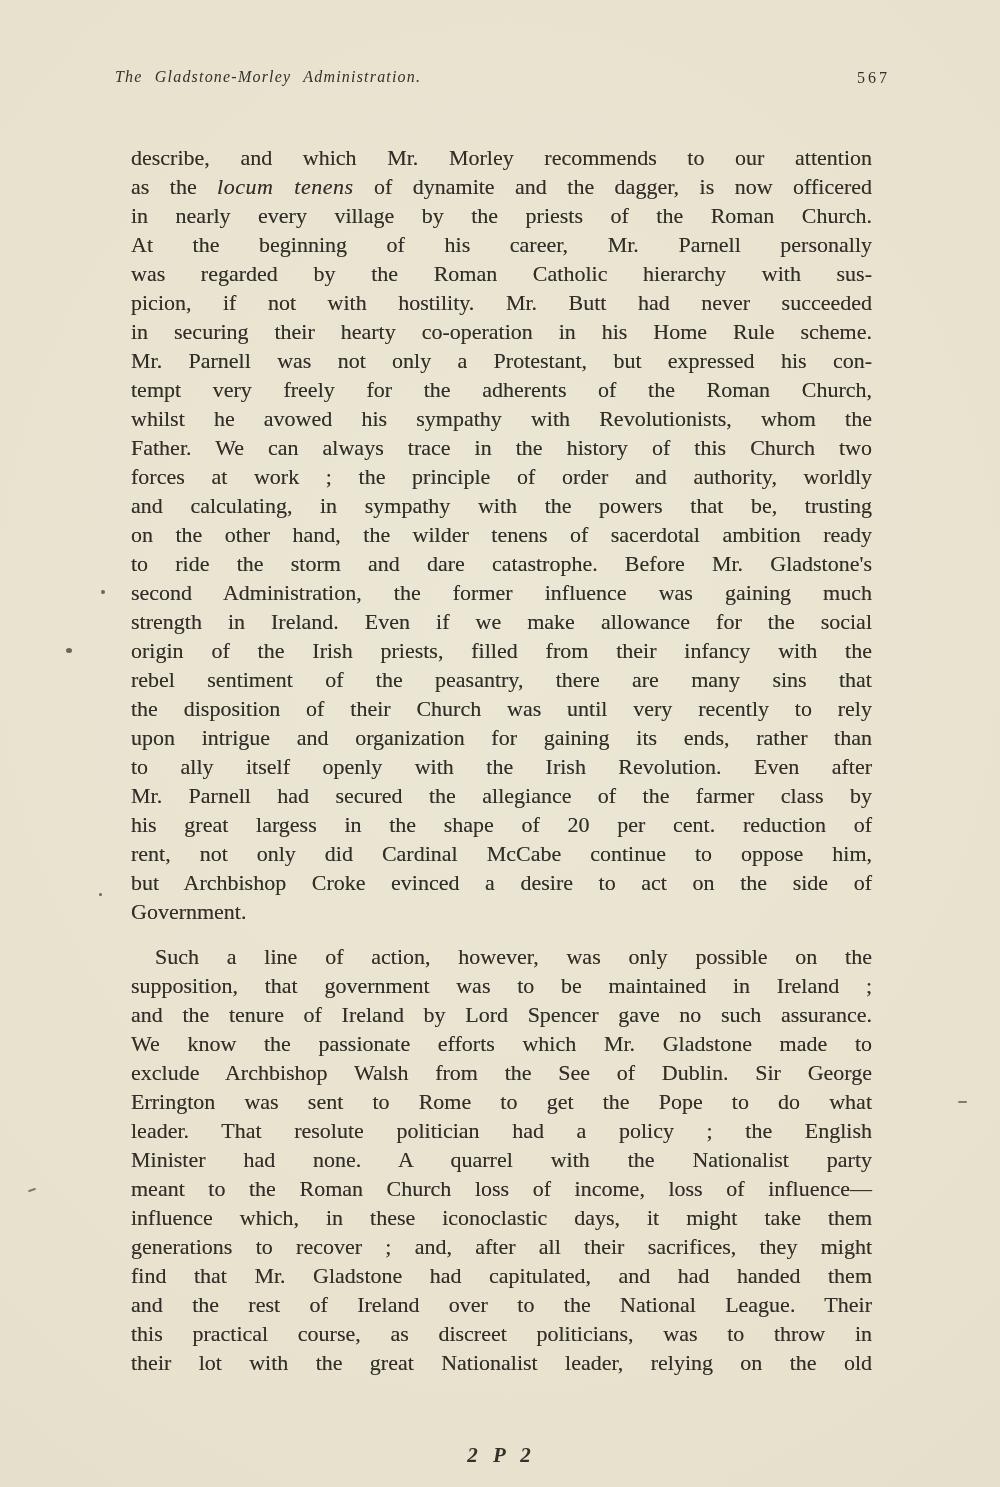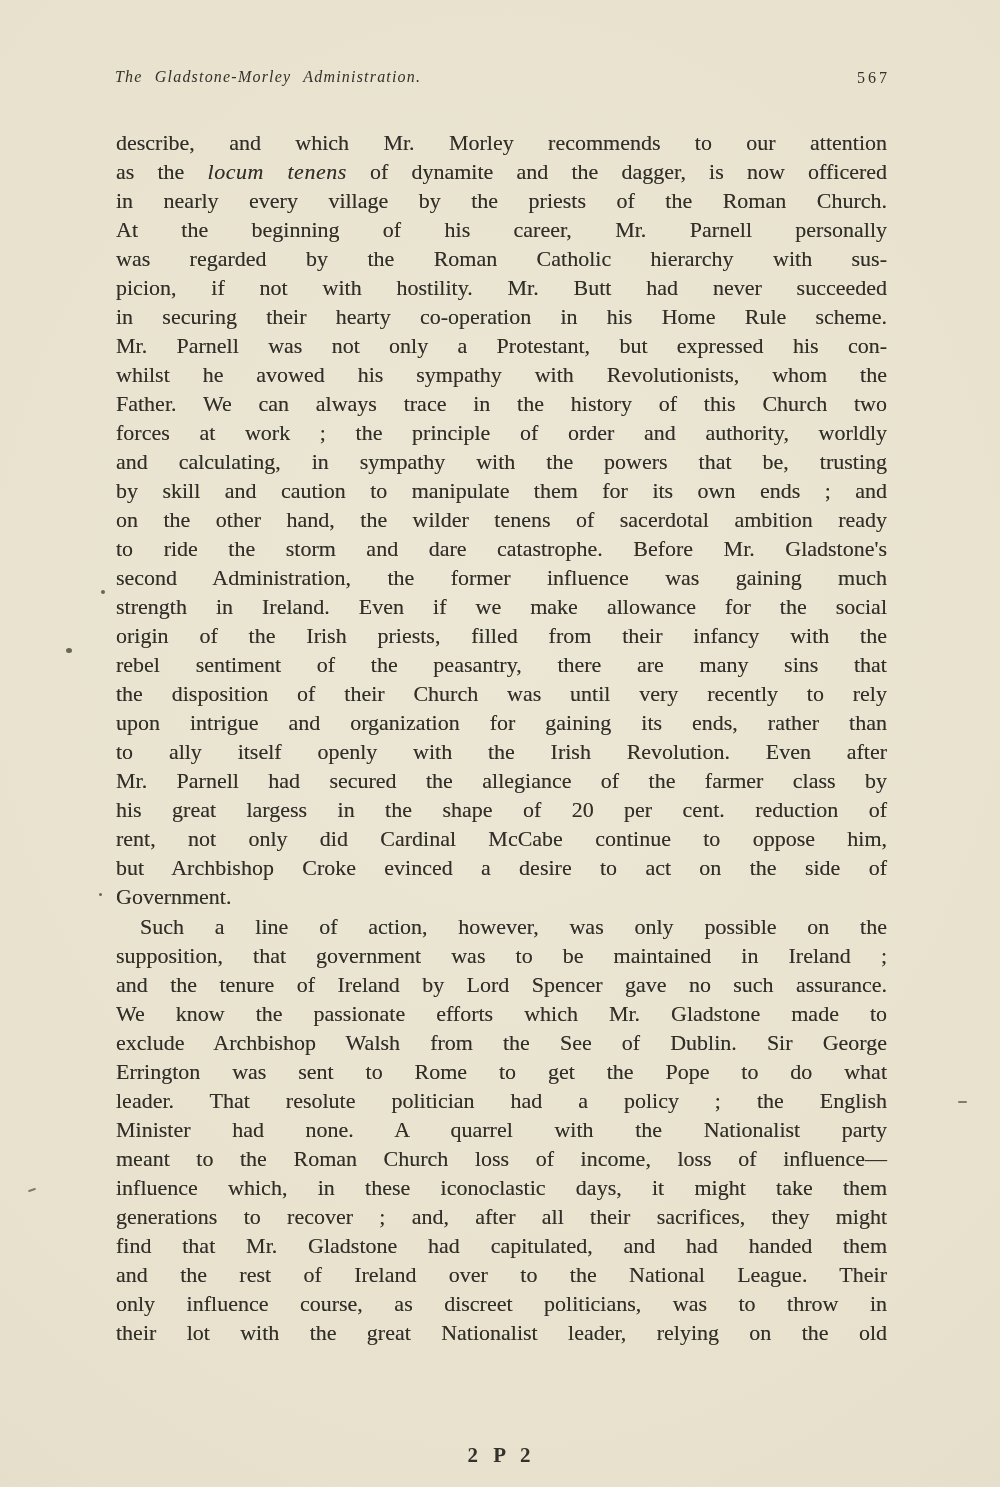--- a/index.html
+++ b/index.html
@@ -41,21 +41,21 @@
   }
   .page-body {
     position: absolute;
     top: 127px;
     left: 115px;
     right: 112px;
     font-size: 22px;
     line-height: 29px;
     text-shadow: 0 0 0.6px rgba(48, 46, 39, 0.45);
   }
-  .paragraph { margin: 1px; }
+  .paragraph { margin: 16px; }
   .line {
     text-align: justify;
     text-align-last: justify;
     white-space: nowrap;
   }
   .line i { letter-spacing: 0.5px; }
   .line.no-justify {
     text-align-last: left;
   }
   .line.indent {
@@ -66,20 +66,21 @@
     top: 1443px;
     left: 115px;
     right: 112px;
     text-align: center;
   }
   .signature-mark {
     font-size: 21px;
     font-weight: bold;
     letter-spacing: 5px;
     color: #33312a;
+    font-style: italic;
   }
   
   .speck {
     position: absolute;
     background: #4a463c;
     border-radius: 50%;
     opacity: 0.8;
   }
   .speck.s1 { left: 101px; top: 590px; width: 4px; height: 4px; }
   .speck.s2 { left: 66px;  top: 648px; width: 6px; height: 5px; }
@@ -106,25 +107,25 @@
   <main class="page-body">
     <div class="paragraph">
         <div class="line">describe, and which Mr. Morley recommends to our attention</div>
         <div class="line">as the <i>locum tenens</i> of dynamite and the dagger, is now officered</div>
         <div class="line">in nearly every village by the priests of the Roman Church.</div>
         <div class="line">At the beginning of his career, Mr. Parnell personally</div>
         <div class="line">was regarded by the Roman Catholic hierarchy with sus-</div>
         <div class="line">picion, if not with hostility. Mr. Butt had never succeeded</div>
         <div class="line">in securing their hearty co-operation in his Home Rule scheme.</div>
         <div class="line">Mr. Parnell was not only a Protestant, but expressed his con-</div>
+        <div class="line">tempt very freely for the adherents of the Roman Church,</div>
         <div class="line">whilst he avowed his sympathy with Revolutionists, whom the</div>
         <div class="line">Father. We can always trace in the history of this Church two</div>
         <div class="line">forces at work ; the principle of order and authority, worldly</div>
         <div class="line">and calculating, in sympathy with the powers that be, trusting</div>
-        <div class="line">by skill and caution to manipulate them for its own ends ; and</div>
         <div class="line">on the other hand, the wilder tenens of sacerdotal ambition ready</div>
         <div class="line">to ride the storm and dare catastrophe. Before Mr. Gladstone's</div>
         <div class="line">second Administration, the former influence was gaining much</div>
         <div class="line">strength in Ireland. Even if we make allowance for the social</div>
         <div class="line">origin of the Irish priests, filled from their infancy with the</div>
         <div class="line">rebel sentiment of the peasantry, there are many sins that</div>
         <div class="line">the disposition of their Church was until very recently to rely</div>
         <div class="line">upon intrigue and organization for gaining its ends, rather than</div>
         <div class="line">to ally itself openly with the Irish Revolution. Even after</div>
         <div class="line">Mr. Parnell had secured the allegiance of the farmer class by</div>
@@ -140,21 +141,21 @@
         <div class="line">We know the passionate efforts which Mr. Gladstone made to</div>
         <div class="line">exclude Archbishop Walsh from the See of Dublin. Sir George</div>
         <div class="line">Errington was sent to Rome to get the Pope to do what</div>
         <div class="line">leader. That resolute politician had a policy ; the English</div>
         <div class="line">Minister had none. A quarrel with the Nationalist party</div>
         <div class="line">meant to the Roman Church loss of income, loss of influence—</div>
         <div class="line">influence which, in these iconoclastic days, it might take them</div>
         <div class="line">generations to recover ; and, after all their sacrifices, they might</div>
         <div class="line">find that Mr. Gladstone had capitulated, and had handed them</div>
         <div class="line">and the rest of Ireland over to the National League. Their</div>
-        <div class="line">only influence course, as discreet politicians, was to throw in</div>
+        <div class="line">this practical course, as discreet politicians, was to throw in</div>
         <div class="line">their lot with the great Nationalist leader, relying on the old</div>
       </div>
   </main>
 
   <footer class="page-footer">
     <span class="signature-mark">2 P 2</span>
   </footer>
 
   <span class="speck s1"></span>
   <span class="speck s2"></span>

